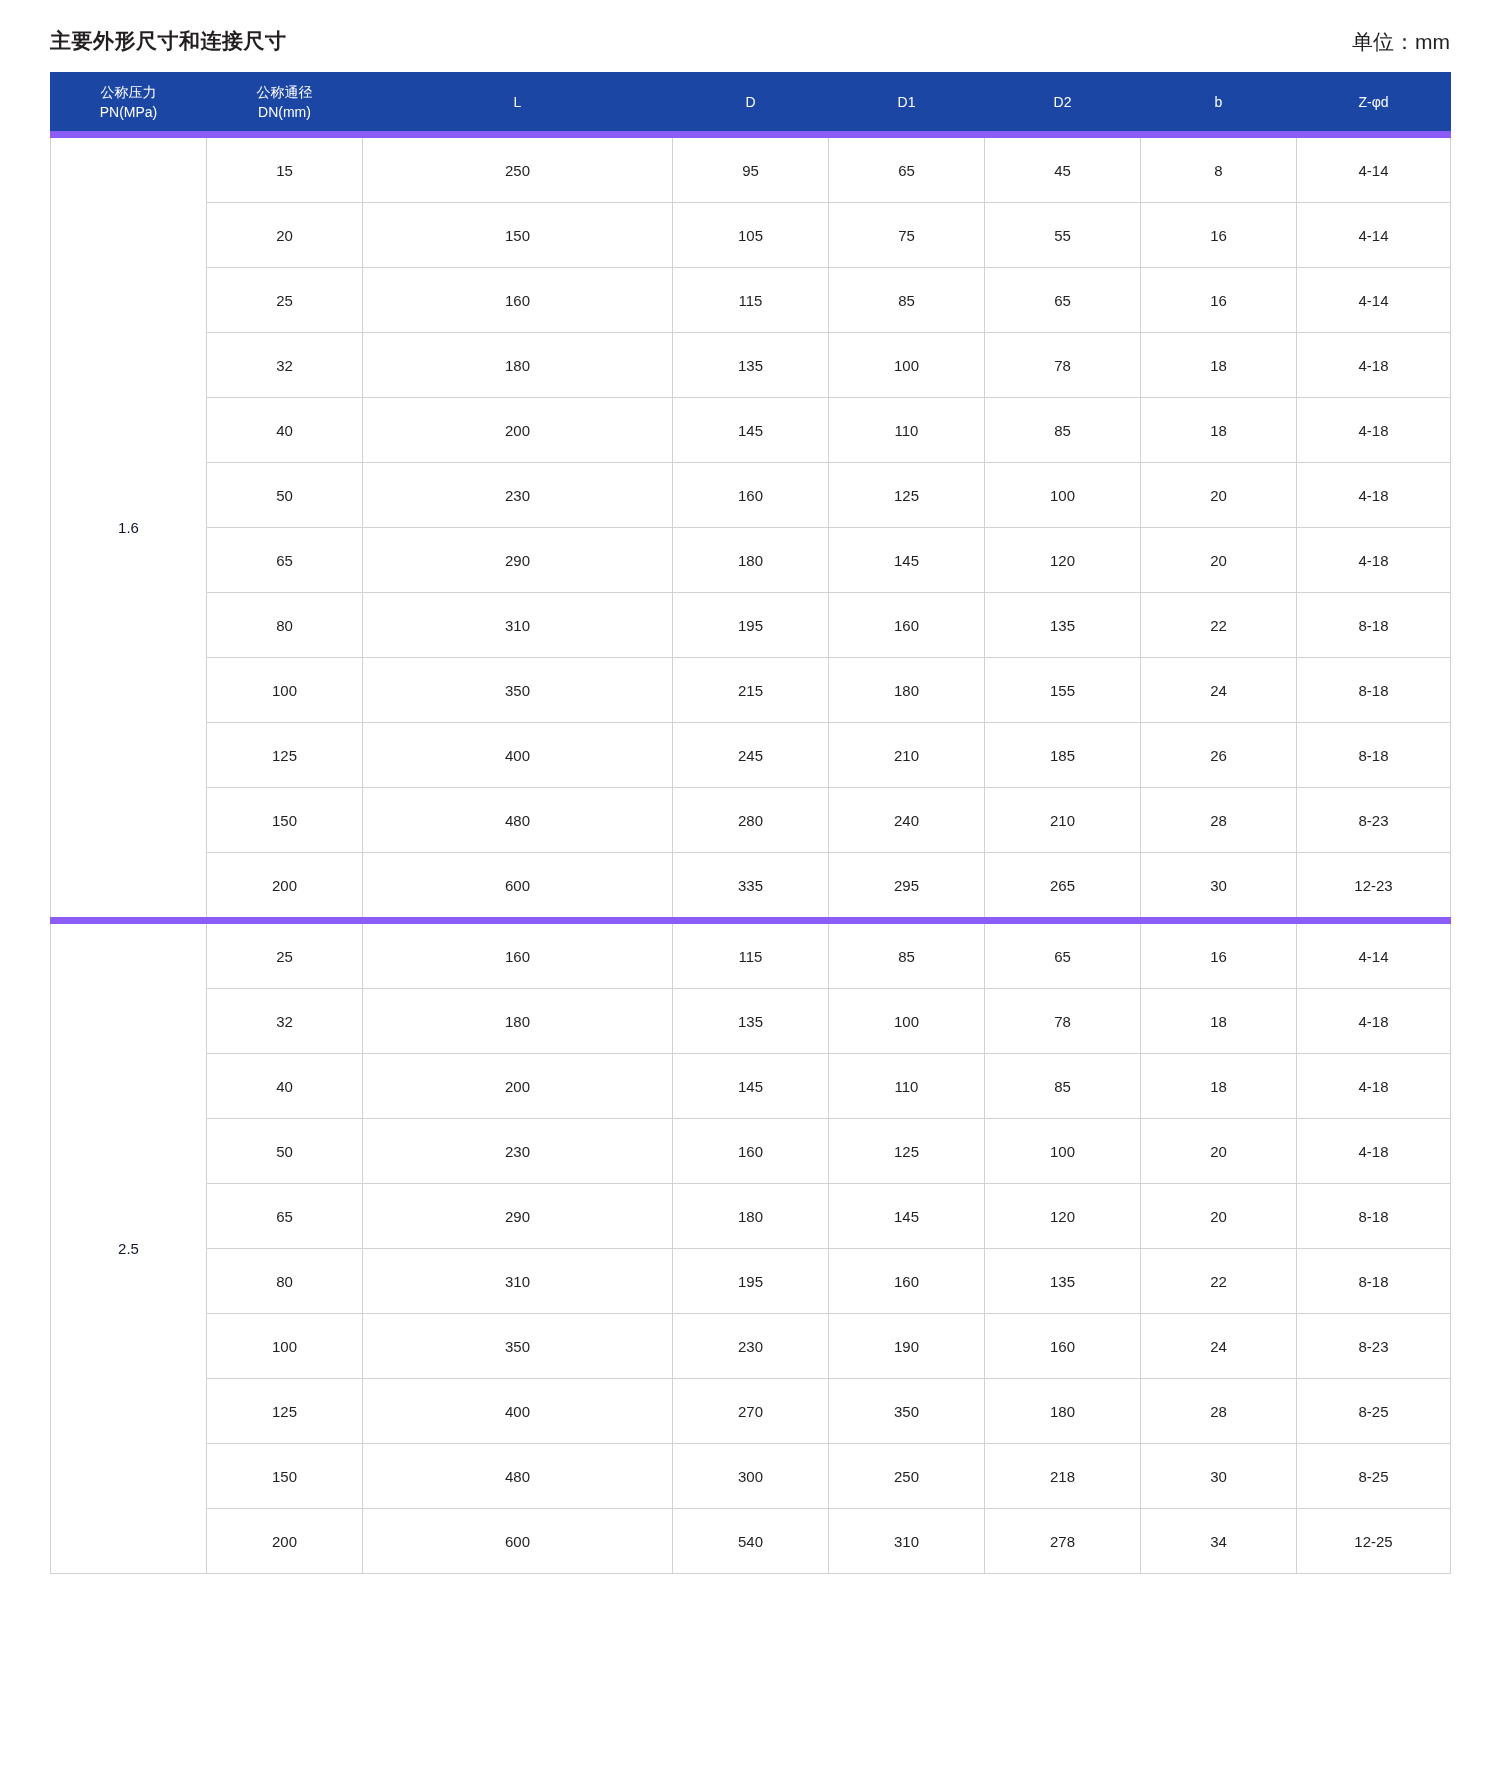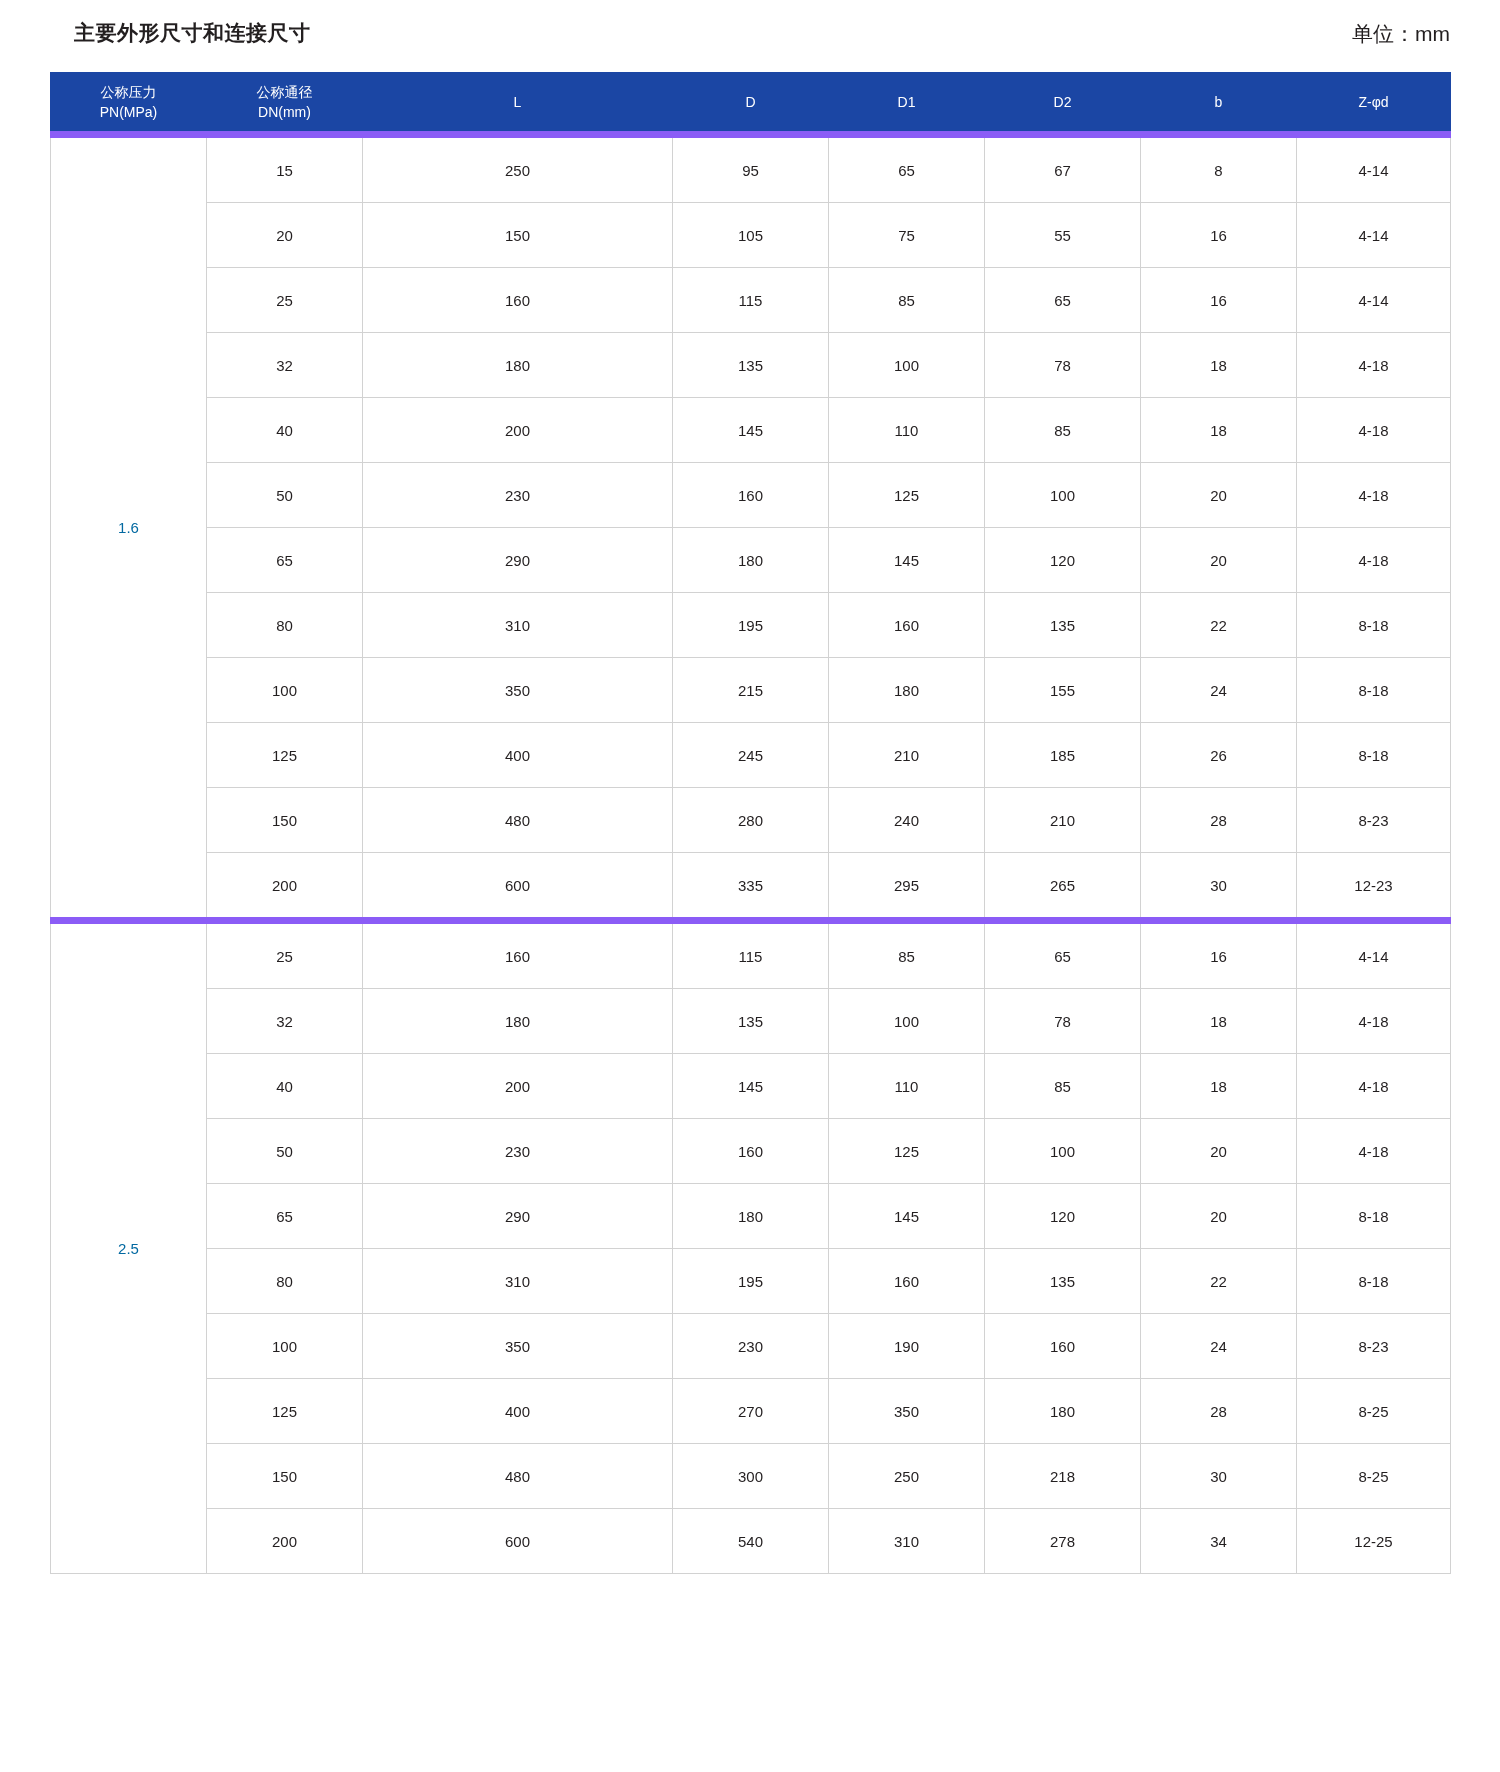--- a/index.html
+++ b/index.html
@@ -16,25 +16,24 @@
   }
   .page {
     position: relative;
     width: 1500px;
     height: 1772px;
     box-sizing: border-box;
     padding: 0;
   }
   .header-row {
     position: absolute;
-    top: 18px;
+    top: 26px;
     left: 50px;
     right: 50px;
     height: 30px;
-    margin-left: 24px;
   }
   .doc-title {
     position: absolute;
     left: 0;
     top: 0;
     font-size: 21px;
     font-weight: bold;
     letter-spacing: 0.5px;
     color: #231f20;
     line-height: 30px;
@@ -84,21 +83,21 @@
     font-size: 15px;
     height: 64px;
     text-align: center;
     vertical-align: middle;
     color: #231f20;
     background: #ffffff;
     padding: 0 4px;
   }
   table.dim-table tbody td.group-cell {
     font-size: 15px;
-    color: #0369a1;
+    color: #0f172a;
     margin-left: 20px;
   }
   table.dim-table tbody tr.group-start td {
     border-top: 7px solid #8b5cf6;
   }
 </style>
 </head>
 <body>
 
 <div class="page">
@@ -137,21 +136,21 @@
         <th>Z-φd</th>
       </tr>
     </thead>
     <tbody id="table-body">
         <tr class="group-start">
           <td class="group-cell" rowspan="12">1.6</td>
           <td>15</td>
           <td>250</td>
           <td>95</td>
           <td>65</td>
-          <td>67</td>
+          <td>45</td>
           <td>8</td>
           <td>4-14</td>
         </tr>
         <tr>
           <td>20</td>
           <td>150</td>
           <td>105</td>
           <td>75</td>
           <td>55</td>
           <td>16</td>

